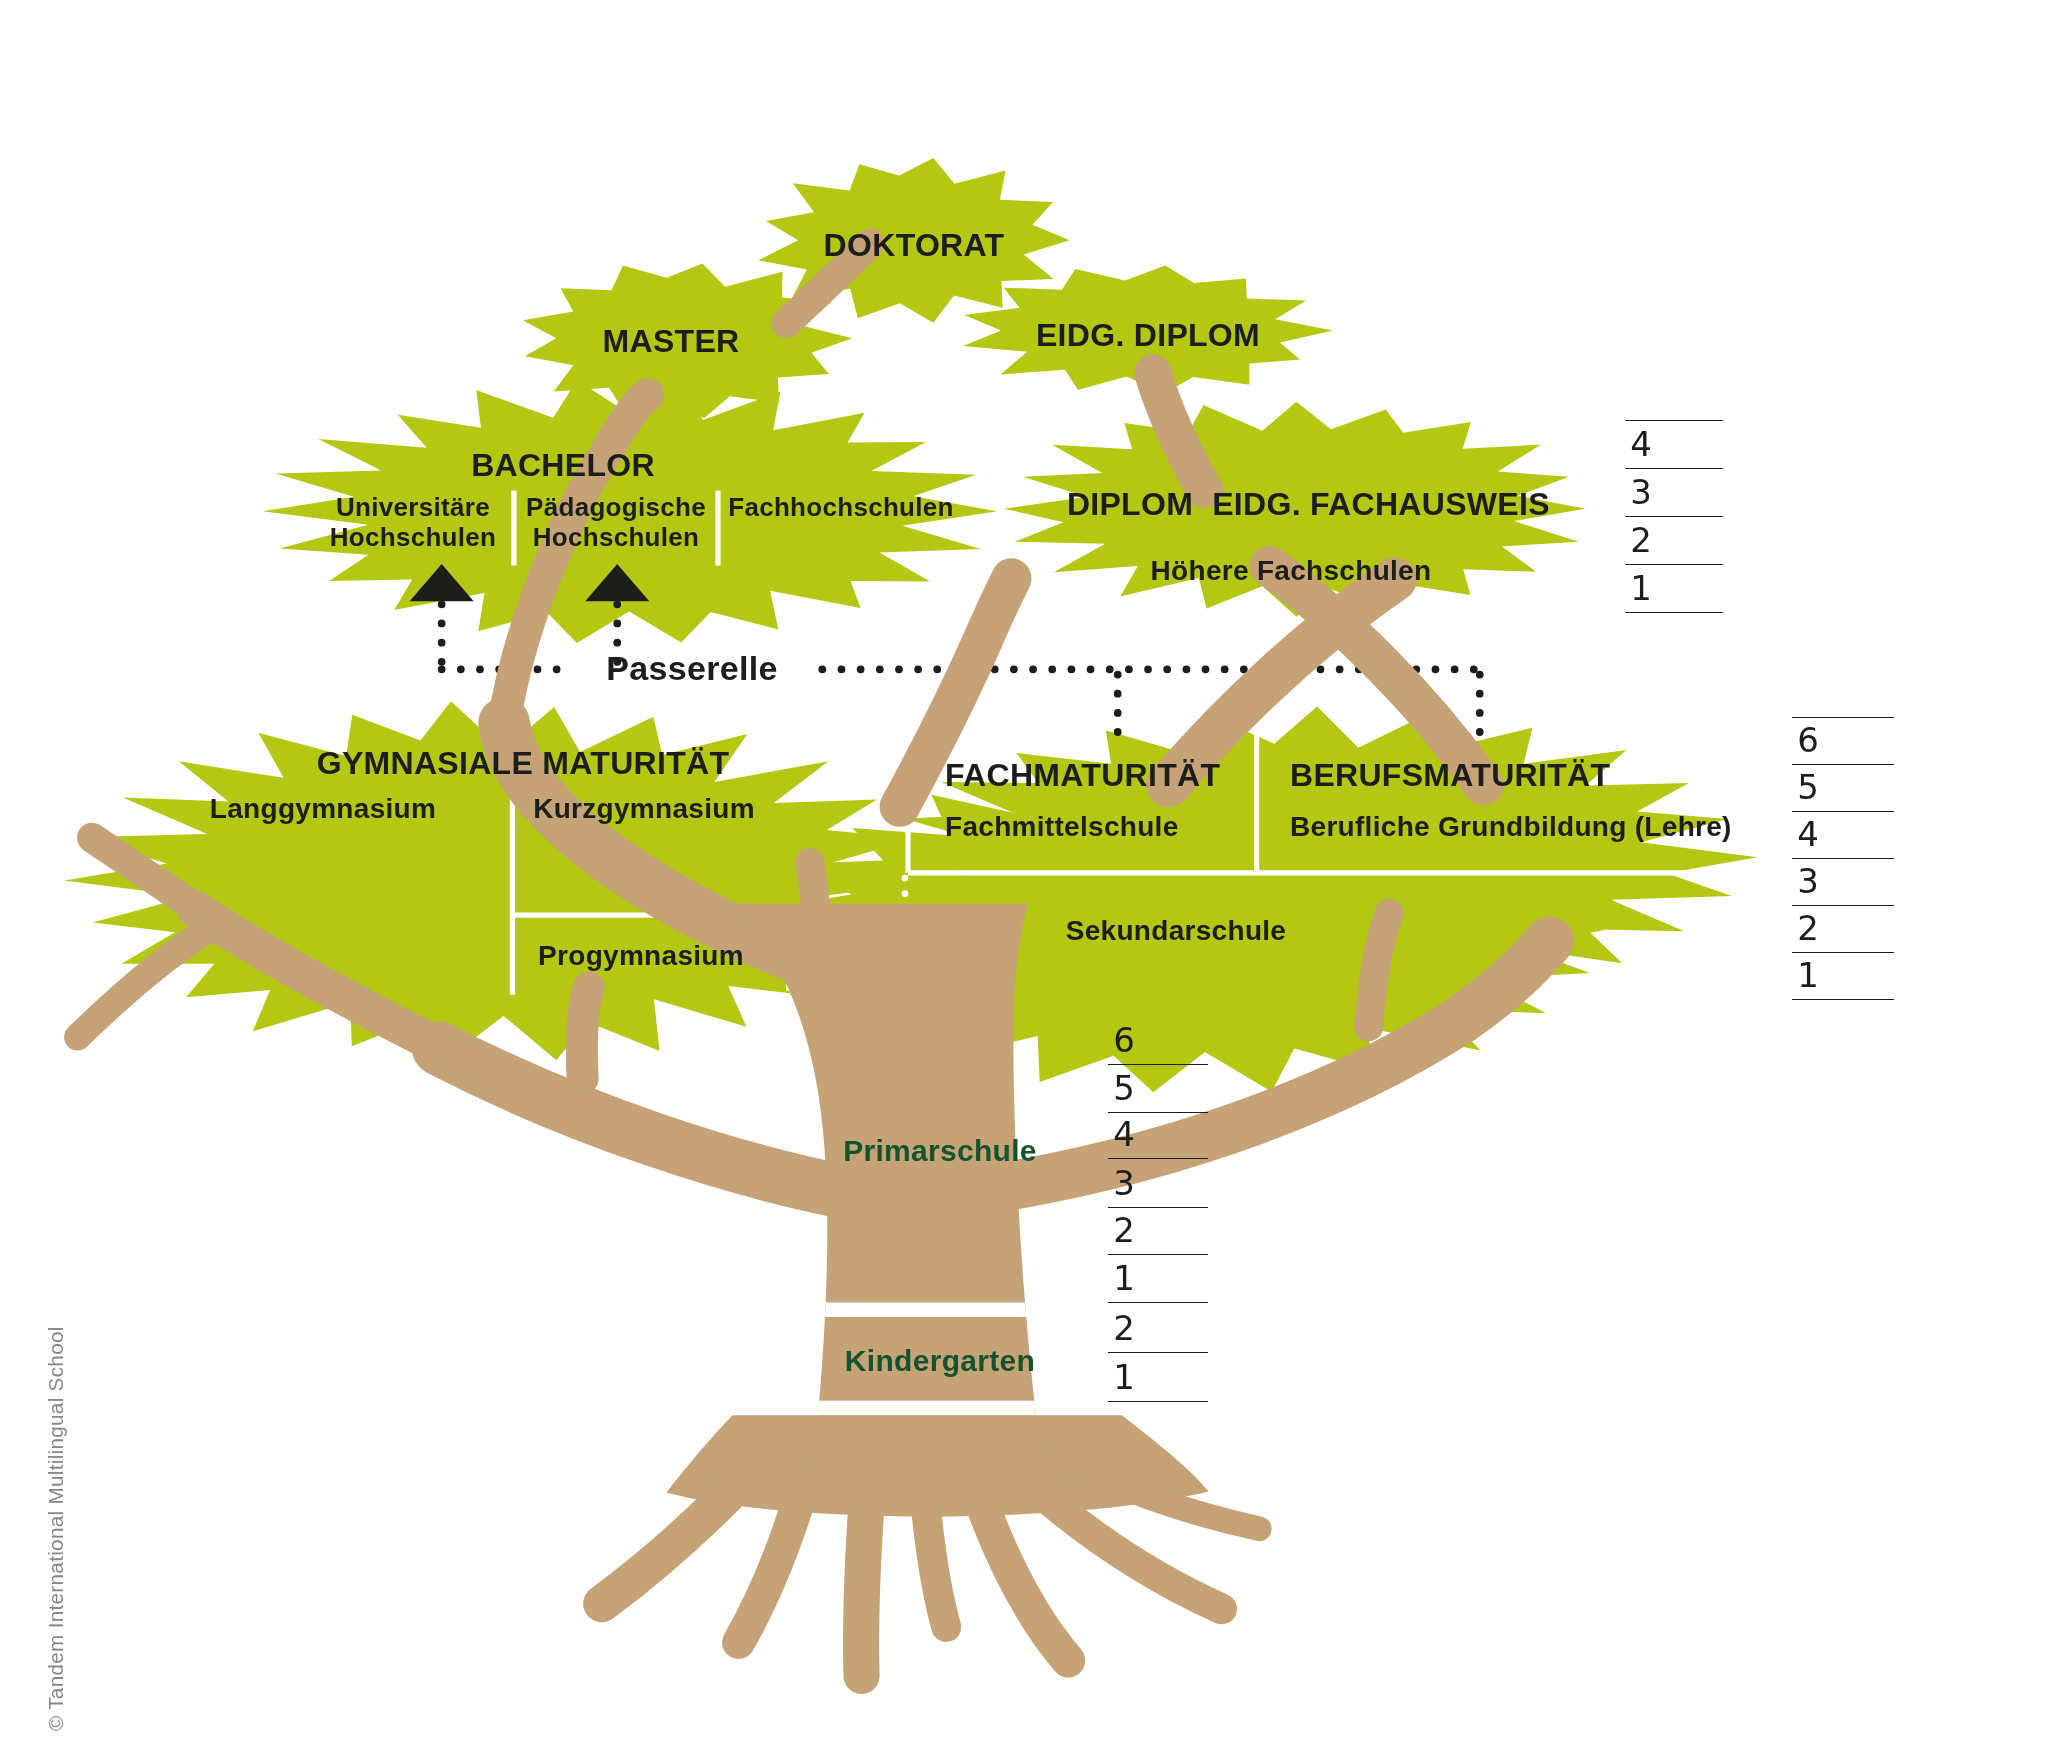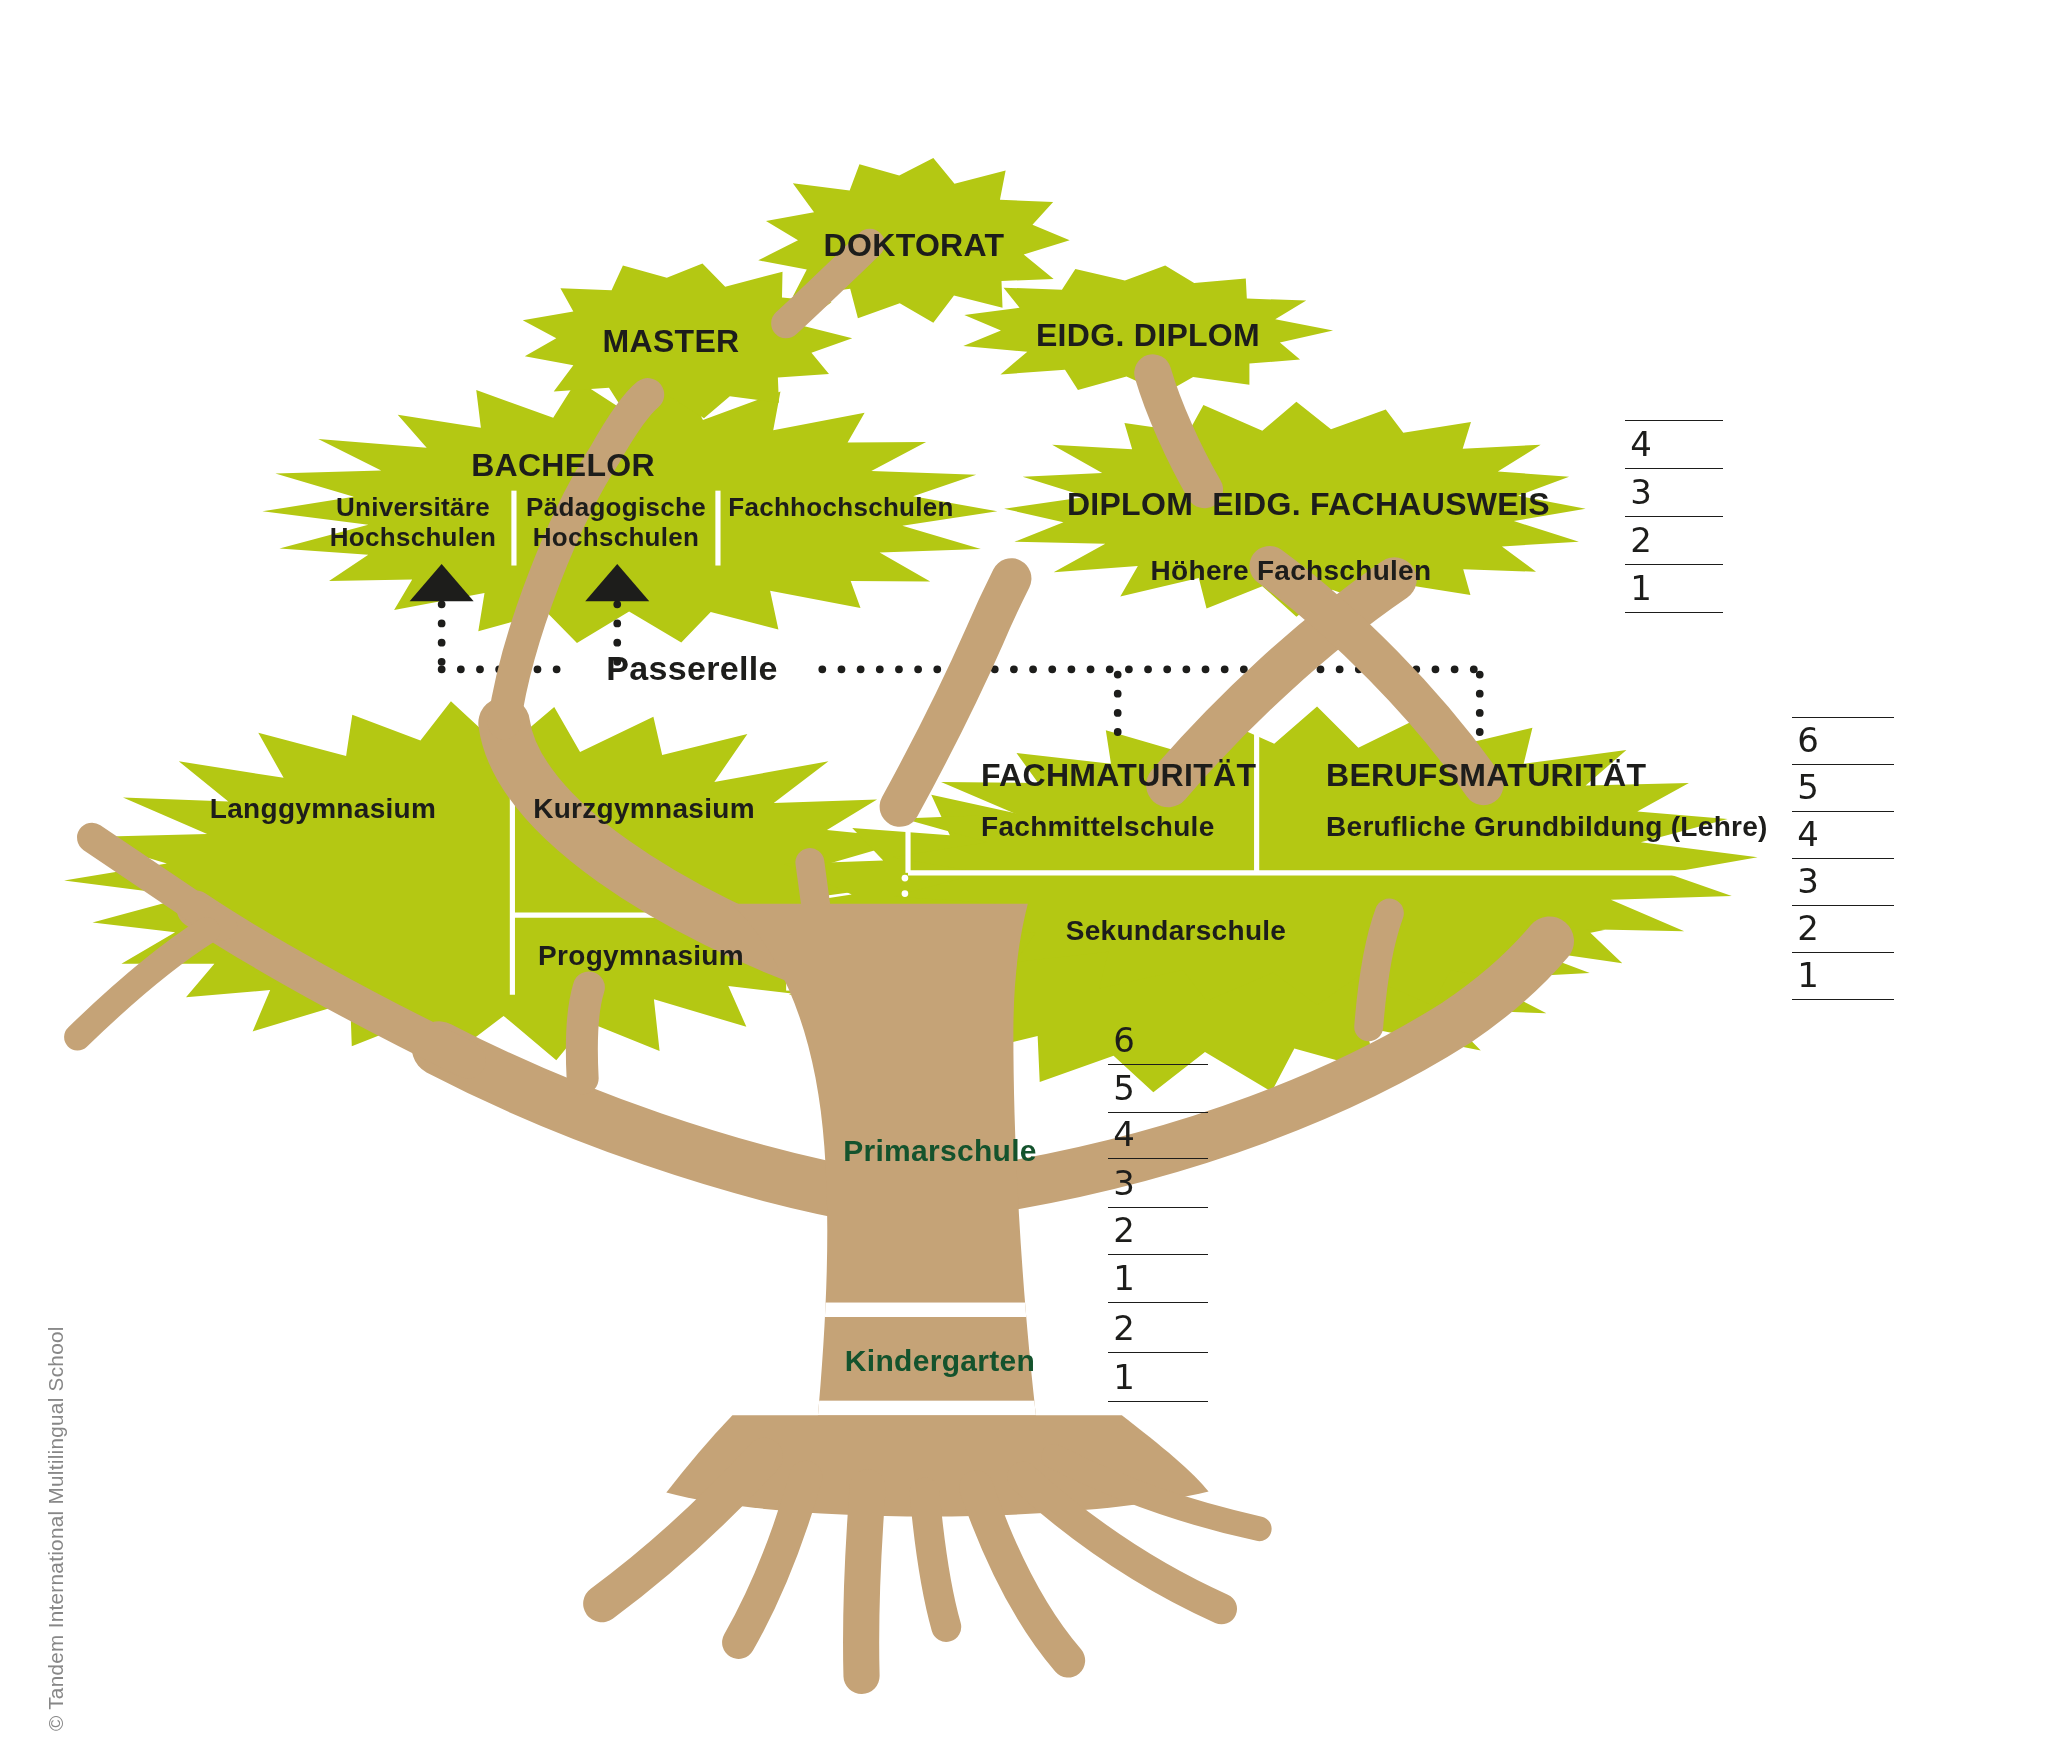--- a/index.html
+++ b/index.html
@@ -2,21 +2,21 @@
 <html style="--leaf: #b4c813; --wood: #c5a377; --ink: #1d1d1b;font-size:8.3px"><head>
 <meta charset="utf-8">
 <style>
   html,body{margin:0;padding:0;background:#fff;}
   body{width:2066px;height:1756px;overflow:hidden;position:relative;
        font-family:"Liberation Sans","DejaVu Sans",sans-serif;color:#1d1d1b;}
   .stage{position:absolute;left:0;top:0;width:2066px;height:1609px;}
   svg.art{position:absolute;left:0;top:0;}
   .t,.tl{position:absolute;font-weight:700;letter-spacing:0.3px;white-space:nowrap;}
   .t{transform:translate(-50%,-50%);text-align:center;}
-  .tl{transform:translate(0,-50%);text-align:left;margin-left:36px;}
+  .tl{transform:translate(0,-50%);text-align:left;}
   .wrap2{white-space:normal;line-height:1.16;}
   .fs62{font-size:32px;}
   .fs56{font-size:34px;}
   .fs54{font-size:28px;}
   .fs50{font-size:26px;}
   .white{color:#14532d;}
   .scale{position:absolute;font-family:"DejaVu Sans","Liberation Sans",sans-serif;
          font-size:34px;font-weight:400;color:#1d1d1b;}
   .scale.topline{border-top:1.5px solid #1d1d1b;}
   .scale .row{box-sizing:border-box;border-bottom:1.5px solid #1d1d1b;
@@ -125,20 +125,21 @@
   <div class="t fs50 wrap2" style="left:413px;top:522px;width:186px">Universitäre Hochschulen</div>
   <div class="t fs50 wrap2" style="left:616px;top:522px;width:186px">Pädagogische Hochschulen</div>
   <div class="t fs50" style="left:841px;top:507px">Fachhochschulen</div>
 
   <div class="t fs62" style="left:1130px;top:504px">DIPLOM</div>
   <div class="t fs62" style="left:1381px;top:504px">EIDG. FACHAUSWEIS</div>
   <div class="t fs54" style="left:1291px;top:571px">Höhere Fachschulen</div>
 
   <div class="t fs56" style="left:692px;top:668px">Passerelle</div>
 
+  <div class="t fs62" style="left:523px;top:763px">GYMNASIALE MATURITÄT</div>
   <div class="t fs54" style="left:323px;top:809px">Langgymnasium</div>
   <div class="t fs54" style="left:644px;top:809px">Kurzgymnasium</div>
   <div class="t fs54" style="left:641px;top:956px">Progymnasium</div>
 
   <div class="tl fs62" style="left:945px;top:775px">FACHMATURITÄT</div>
   <div class="tl fs54" style="left:945px;top:827px">Fachmittelschule</div>
   <div class="tl fs62" style="left:1290px;top:775px">BERUFSMATURITÄT</div>
   <div class="tl fs54" style="left:1290px;top:827px">Berufliche Grundbildung (Lehre)</div>
   <div class="t fs54" style="left:1176px;top:931px">Sekundarschule</div>
 

